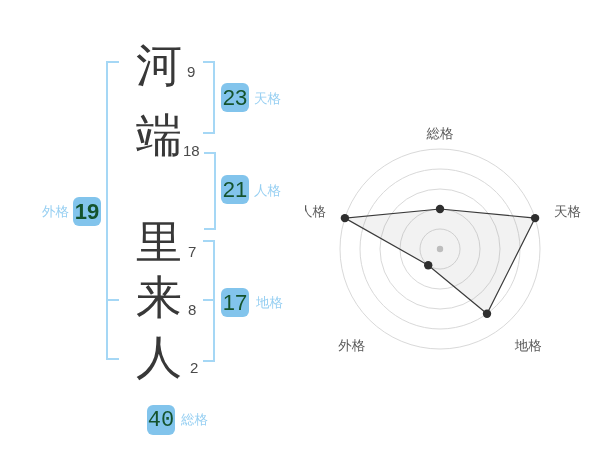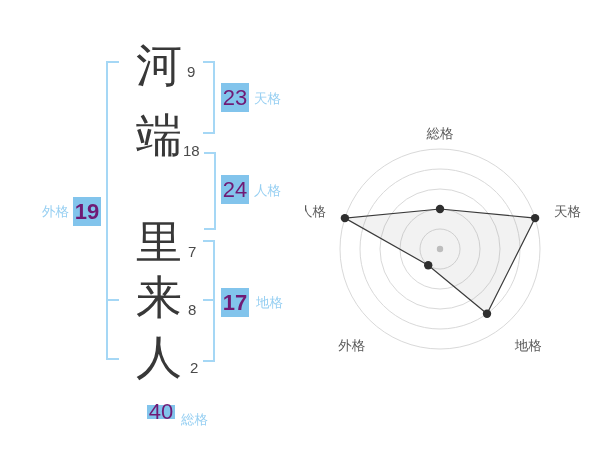--- a/index.html
+++ b/index.html
@@ -11,21 +11,21 @@
   .kanji{
     position:absolute;left:134px;width:50px;text-align:center;
     font-size:46px;line-height:1;color:#383838;
   }
   .strokes{
     position:absolute;font-size:15px;line-height:1;color:#4a4a4a;
   }
   
   .badge{
     position:absolute;width:28px;height:29px;background:var(--badge,#82c4ec);
-    color:#701a75;font-size:22px;display:flex;align-items:center;justify-content:center;
+    color:#14532d;font-size:22px;display:flex;align-items:center;justify-content:center;border-radius:6px;
   }
   .kaku-label{
     position:absolute;font-size:13.5px;line-height:1;color:var(--label,#96cff2);
   }
   
   .bracket{position:absolute;}
   .bracket.right{
     border-top:2px solid var(--bracket,#a5d7f5);
     border-right:2px solid var(--bracket,#a5d7f5);
     border-bottom:2px solid var(--bracket,#a5d7f5);
@@ -40,23 +40,23 @@
   }
   #b-tenkaku{left:203px;top:61px;width:10px;height:69px;}
   #b-jinkaku{left:204px;top:152px;width:10px;height:74px;}
   #b-chikaku{left:203px;top:240px;width:10px;height:118px;}
   #b-chikaku .midtick{top:57px;}
   #b-gaikaku{left:106px;top:61px;width:11px;height:295px;}
   #b-gaikaku .midtick{top:236px;}
   
   #badge-tenkaku{left:221px;top:83px;}
   #badge-jinkaku{left:221px;top:175px;}
-  #badge-chikaku{left:221px;top:288px;font-weight:bold;}
+  #badge-chikaku{left:221px;top:288px;}
   #badge-gaikaku{left:73px;top:197px;font-weight:bold;}
-  #badge-soukaku{left:147px;top:405px;height:14px;}
+  #badge-soukaku{left:147px;top:405px;height:30px;font-family:Liberation Mono, monospace;}
   
   #label-tenkaku{left:254px;top:92px;}
   #label-jinkaku{left:254px;top:184px;}
   #label-chikaku{left:256px;top:296px;}
   #label-gaikaku{left:42px;top:205px;}
   #label-soukaku{left:181px;top:413px;}
   
   #radar-svg{position:absolute;left:305px;top:109px;}
   #radar-svg text{
     font-family:"Liberation Sans",sans-serif;font-size:13.5px;fill:#595959;
@@ -82,21 +82,21 @@
   <div id="b-tenkaku" class="bracket right"></div>
   <div id="b-jinkaku" class="bracket right"></div>
   <div id="b-chikaku" class="bracket right">
     <div class="midtick"></div>
   </div>
   <div id="b-gaikaku" class="bracket left">
     <div class="midtick"></div>
   </div>
 
   <div id="badge-tenkaku" class="badge">23</div>
-  <div id="badge-jinkaku" class="badge">24</div>
+  <div id="badge-jinkaku" class="badge">21</div>
   <div id="badge-chikaku" class="badge">17</div>
   <div id="badge-gaikaku" class="badge">19</div>
   <div id="badge-soukaku" class="badge">40</div>
 
   <div id="label-tenkaku" class="kaku-label">天格</div>
   <div id="label-jinkaku" class="kaku-label">人格</div>
   <div id="label-chikaku" class="kaku-label">地格</div>
   <div id="label-gaikaku" class="kaku-label">外格</div>
   <div id="label-soukaku" class="kaku-label">総格</div>
 

